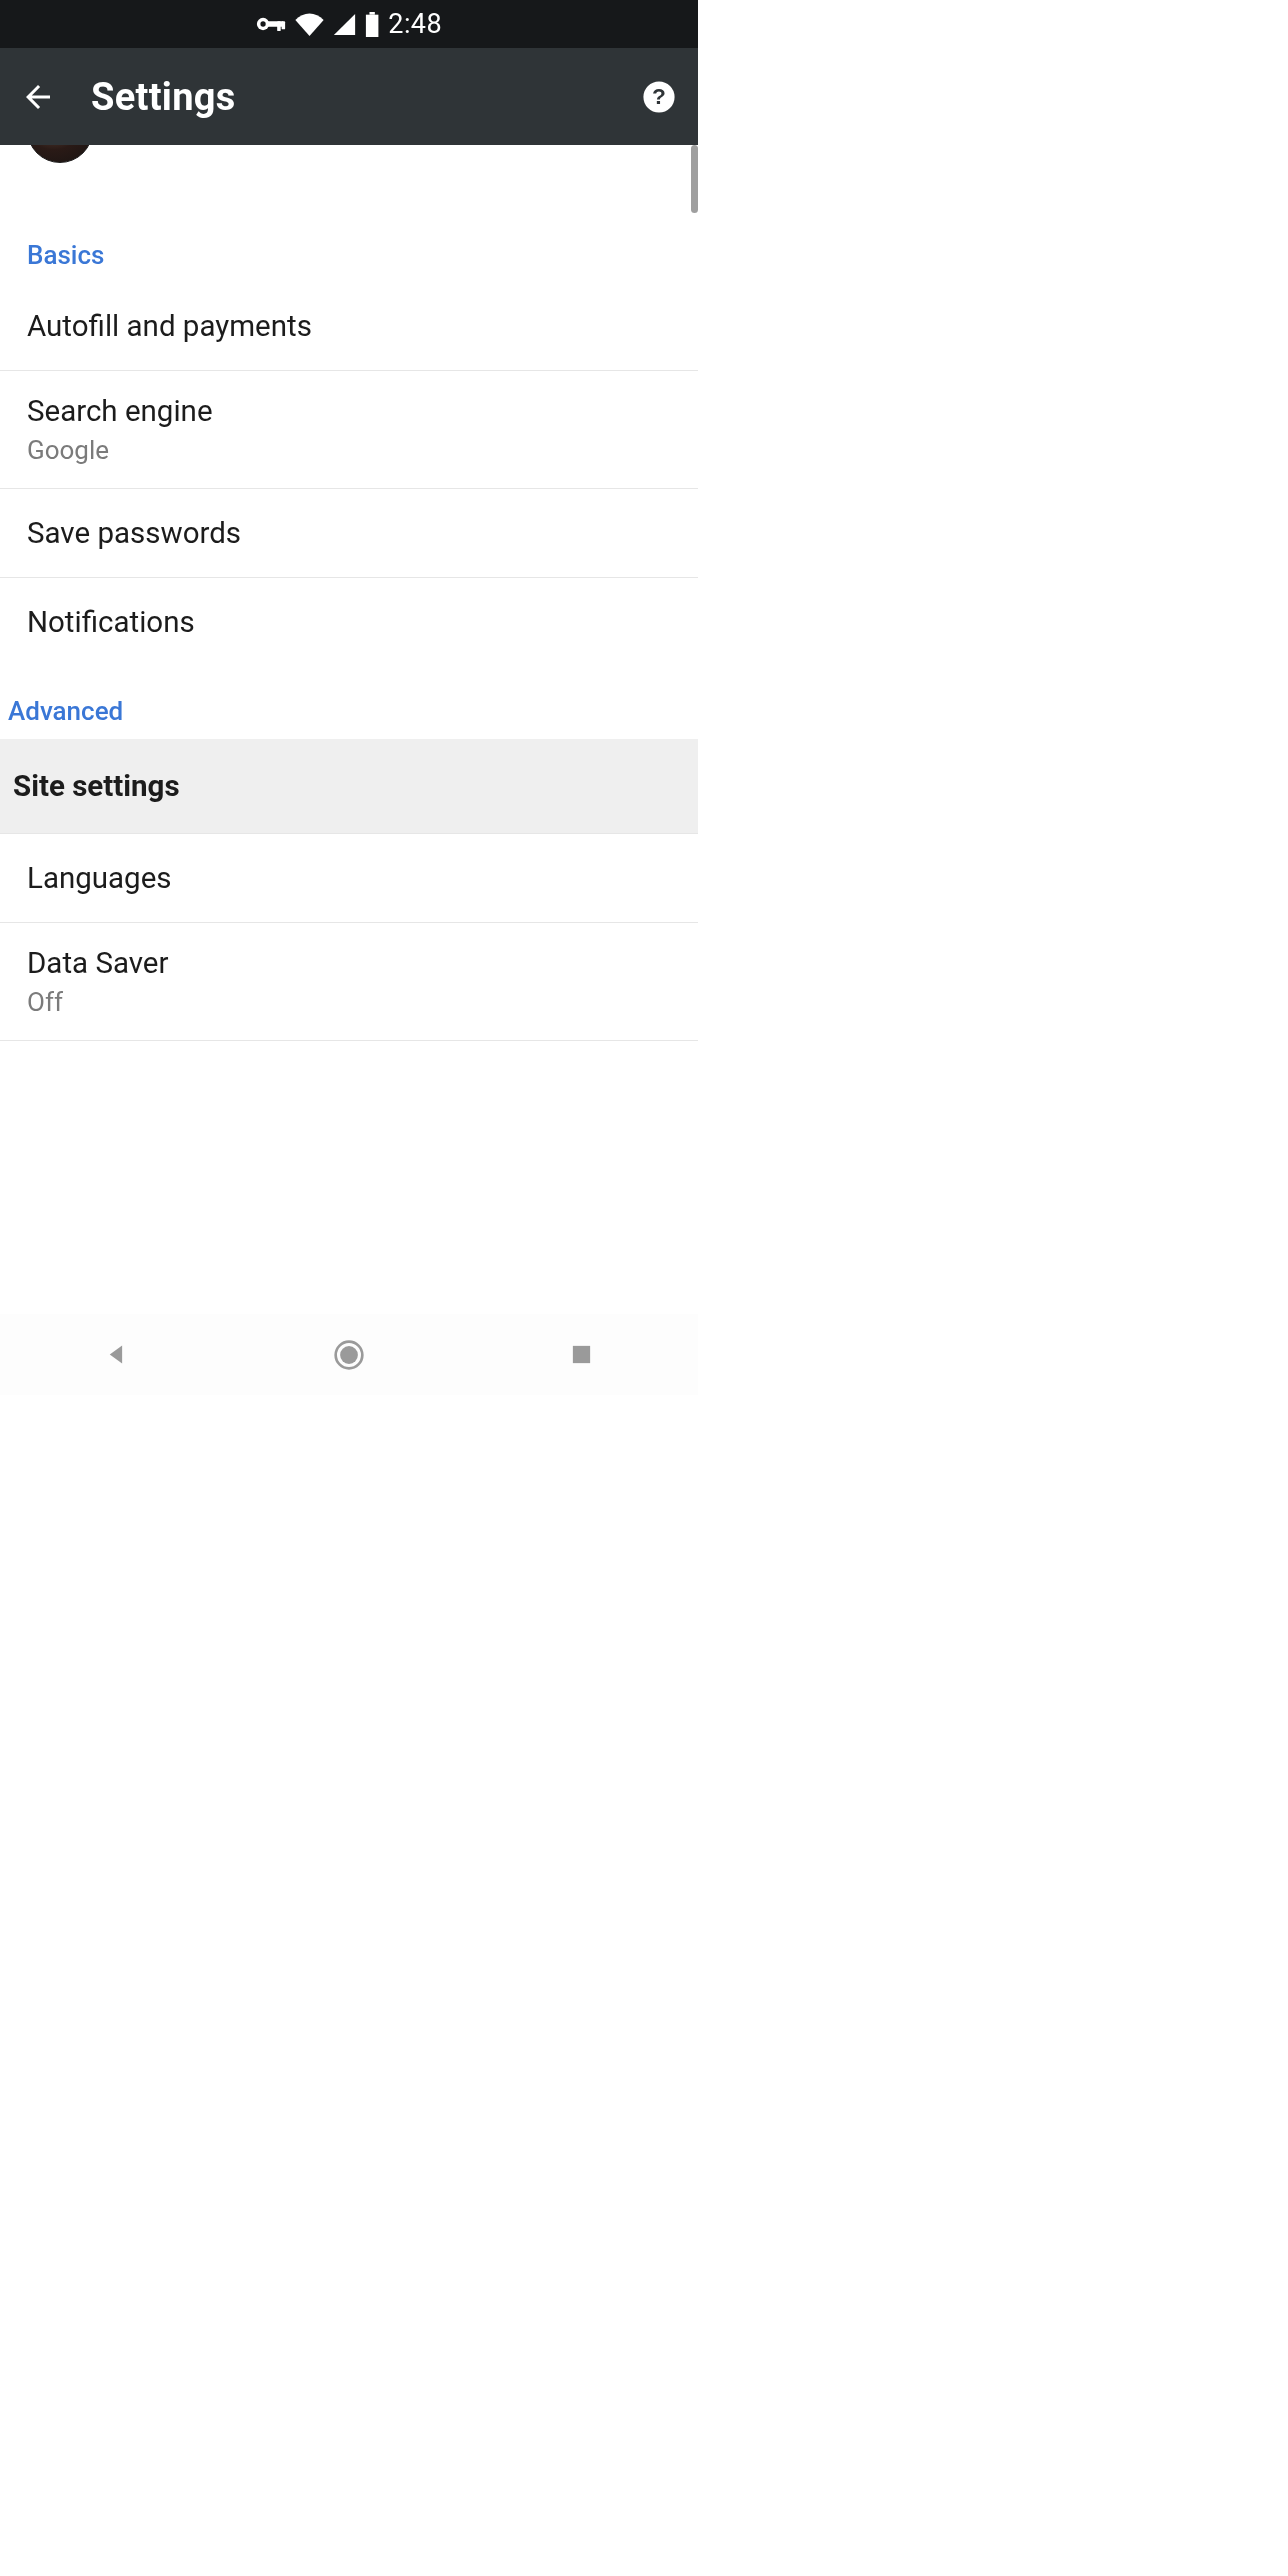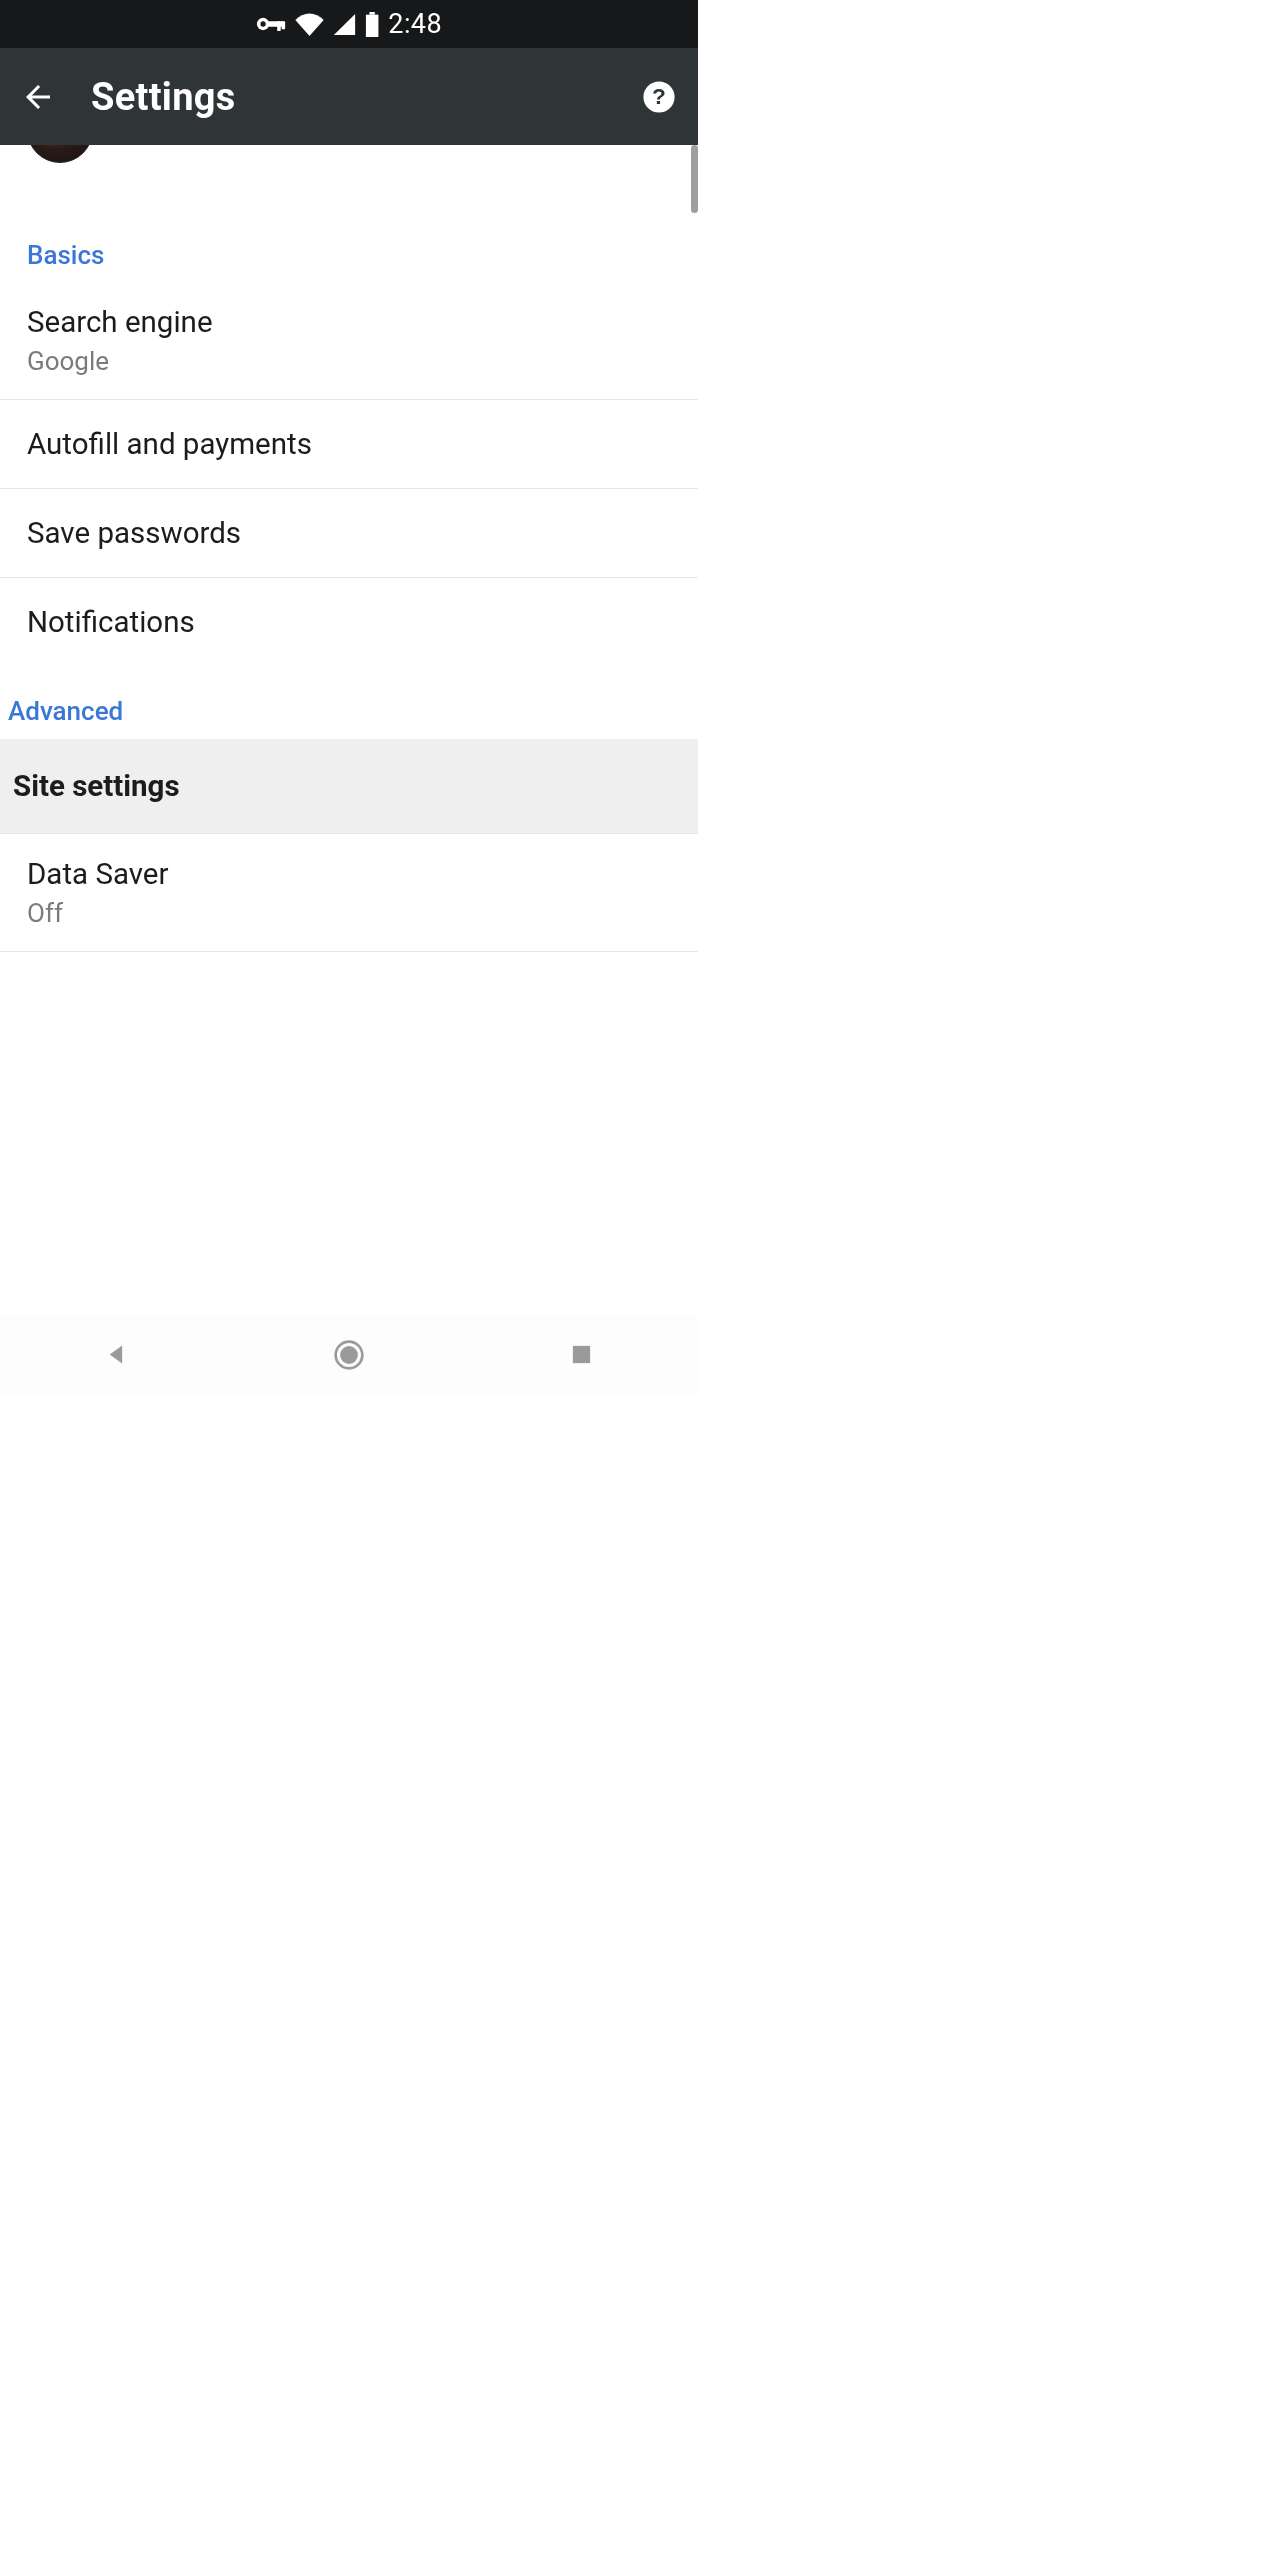--- a/index.html
+++ b/index.html
@@ -96,45 +96,48 @@
       <div class="account">
         <div class="avatar"></div>
         <div class="meta">
           <span class="syncing">Syncing to</span>
 
         </div>
       </div>
 
       <div class="section-header first">Basics</div>
 
+      <div class="item tall">
+        <div class="primary">Autofill and payments</div>
+      </div>
+
       <div class="item">
         <div class="primary">Search engine</div>
         <div class="secondary">Google</div>
-      </div>
-
-      <div class="item tall">
-        <div class="primary">Autofill and payments</div>
       </div>
 
       <div class="item tall">
         <div class="primary">Save passwords</div>
       </div>
 
       <div class="item tall noline">
         <div class="primary">Notifications</div>
       </div>
 
       <div class="section-header" style="padding-top:30px;padding-left:8px;">Advanced</div>
 
 
 
       <div class="item tall2 highlight">
         <div class="primary">Site settings</div>
       </div>
 
+      <div class="item tall">
+        <div class="primary">Languages</div>
+      </div>
 
       <div class="item">
         <div class="primary">Data Saver</div>
         <div class="secondary">Off</div>
       </div>
 
 
     </div>
   </div>
 

